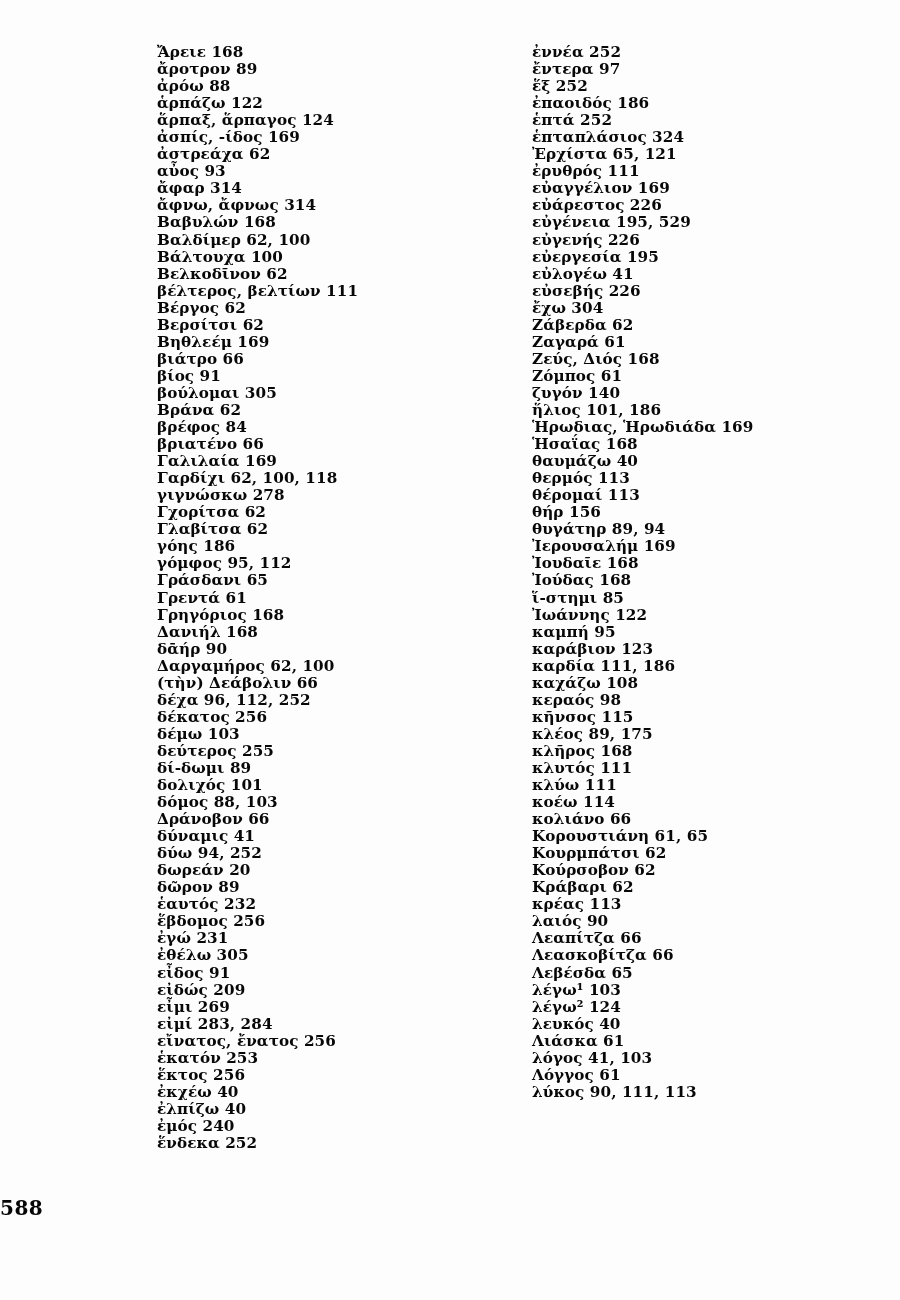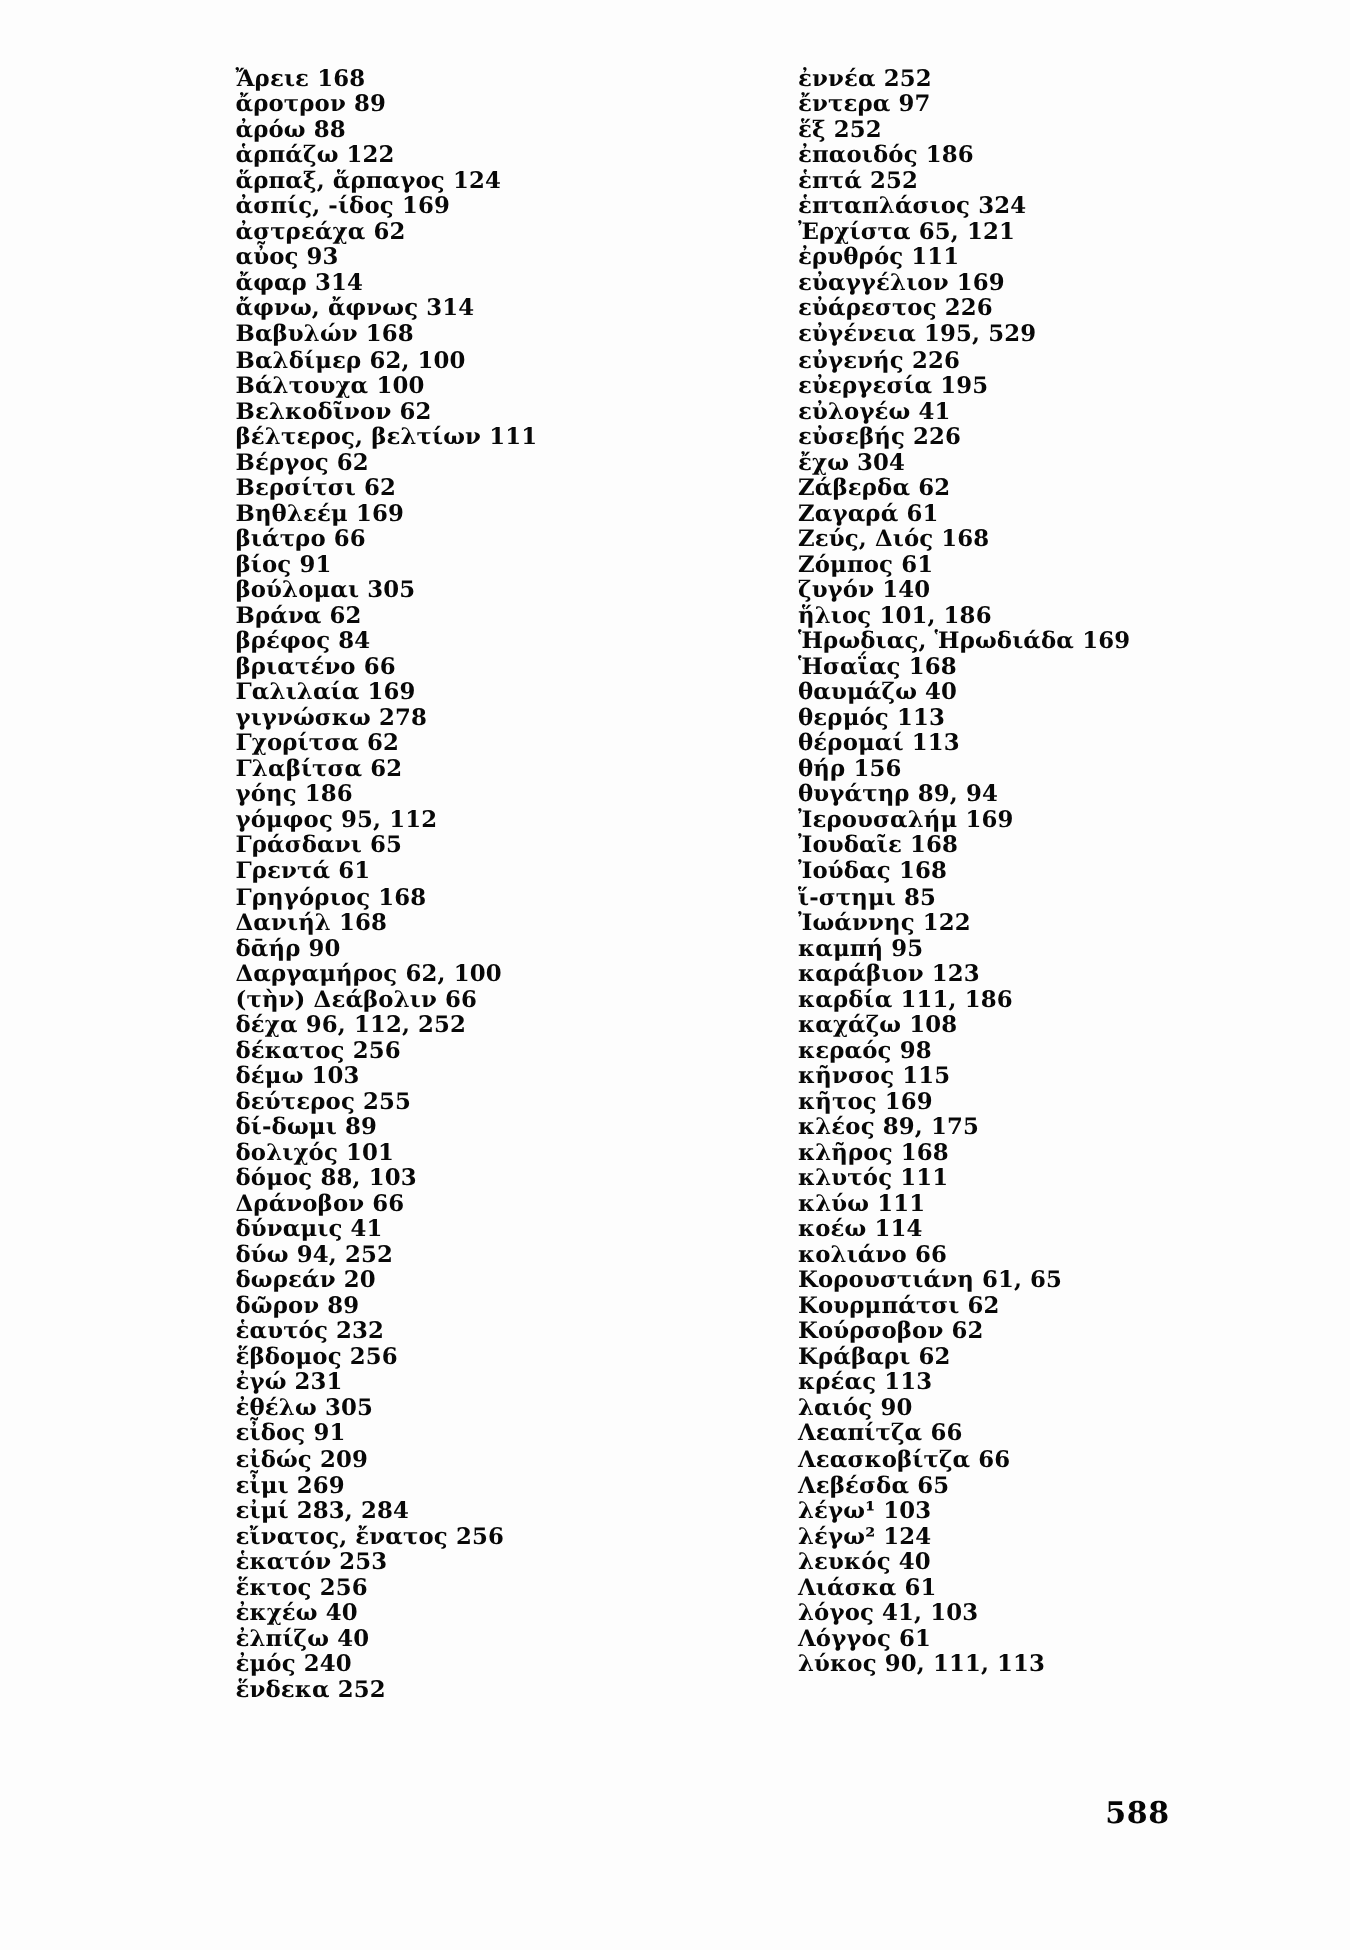--- a/index.html
+++ b/index.html
@@ -71,21 +71,21 @@
   .column-right .entry {
     font-size: 15.2px;
     line-height: 17.05px;
   }
 
   .folio {
     position: absolute;
     left: 0;
     top: 1196px;
     width: 780px;
-    text-align: right;
+    text-align: left;
     font-weight: bold;
     font-size: 20px;
     letter-spacing: 0.5px;
     color: #060606;
   }
 </style>
 </head>
 <body>
 
 <div id="page">
@@ -111,20 +111,21 @@
         <span class="entry">Βέργος  62</span>
         <span class="entry">Βερσίτσι 62</span>
         <span class="entry">Βηθλεέμ  169</span>
         <span class="entry">βιάτρο 66</span>
         <span class="entry">βίος  91</span>
         <span class="entry">βούλομαι 305</span>
         <span class="entry">Βράνα 62</span>
         <span class="entry">βρέφος  84</span>
         <span class="entry">βριατένο 66</span>
         <span class="entry">Γαλιλαία 169</span>
+        <span class="entry">Γαρδίχι 62, 100, 118</span>
         <span class="entry">γιγνώσκω  278</span>
         <span class="entry">Γχορίτσα  62</span>
         <span class="entry">Γλαβίτσα 62</span>
         <span class="entry">γόης 186</span>
         <span class="entry">γόμφος 95, 112</span>
         <span class="entry">Γράσδανι  65</span>
         <span class="entry">Γρεντά 61</span>
         <span class="entry">Γρηγόριος  168</span>
         <span class="entry">Δανιήλ 168</span>
         <span class="entry">δᾱήρ 90</span>
@@ -193,21 +194,20 @@
         <span class="entry">Ἰουδαῖε 168</span>
         <span class="entry">Ἰούδας 168</span>
         <span class="entry">ἵ-στημι 85</span>
         <span class="entry">Ἰωάννης 122</span>
         <span class="entry">καμπή 95</span>
         <span class="entry">καράβιον 123</span>
         <span class="entry">καρδία 111, 186</span>
         <span class="entry">καχάζω 108</span>
         <span class="entry">κεραός 98</span>
         <span class="entry">κῆνσος 115</span>
-        <span class="entry">κῆτος 169</span>
         <span class="entry">κλέος 89, 175</span>
         <span class="entry">κλῆρος 168</span>
         <span class="entry">κλυτός 111</span>
         <span class="entry">κλύω  111</span>
         <span class="entry">κοέω 114</span>
         <span class="entry">κολιάνο 66</span>
         <span class="entry">Κορουστιάνη 61, 65</span>
         <span class="entry">Κουρμπάτσι 62</span>
         <span class="entry">Κούρσοβον 62</span>
         <span class="entry">Κράβαρι 62</span>

